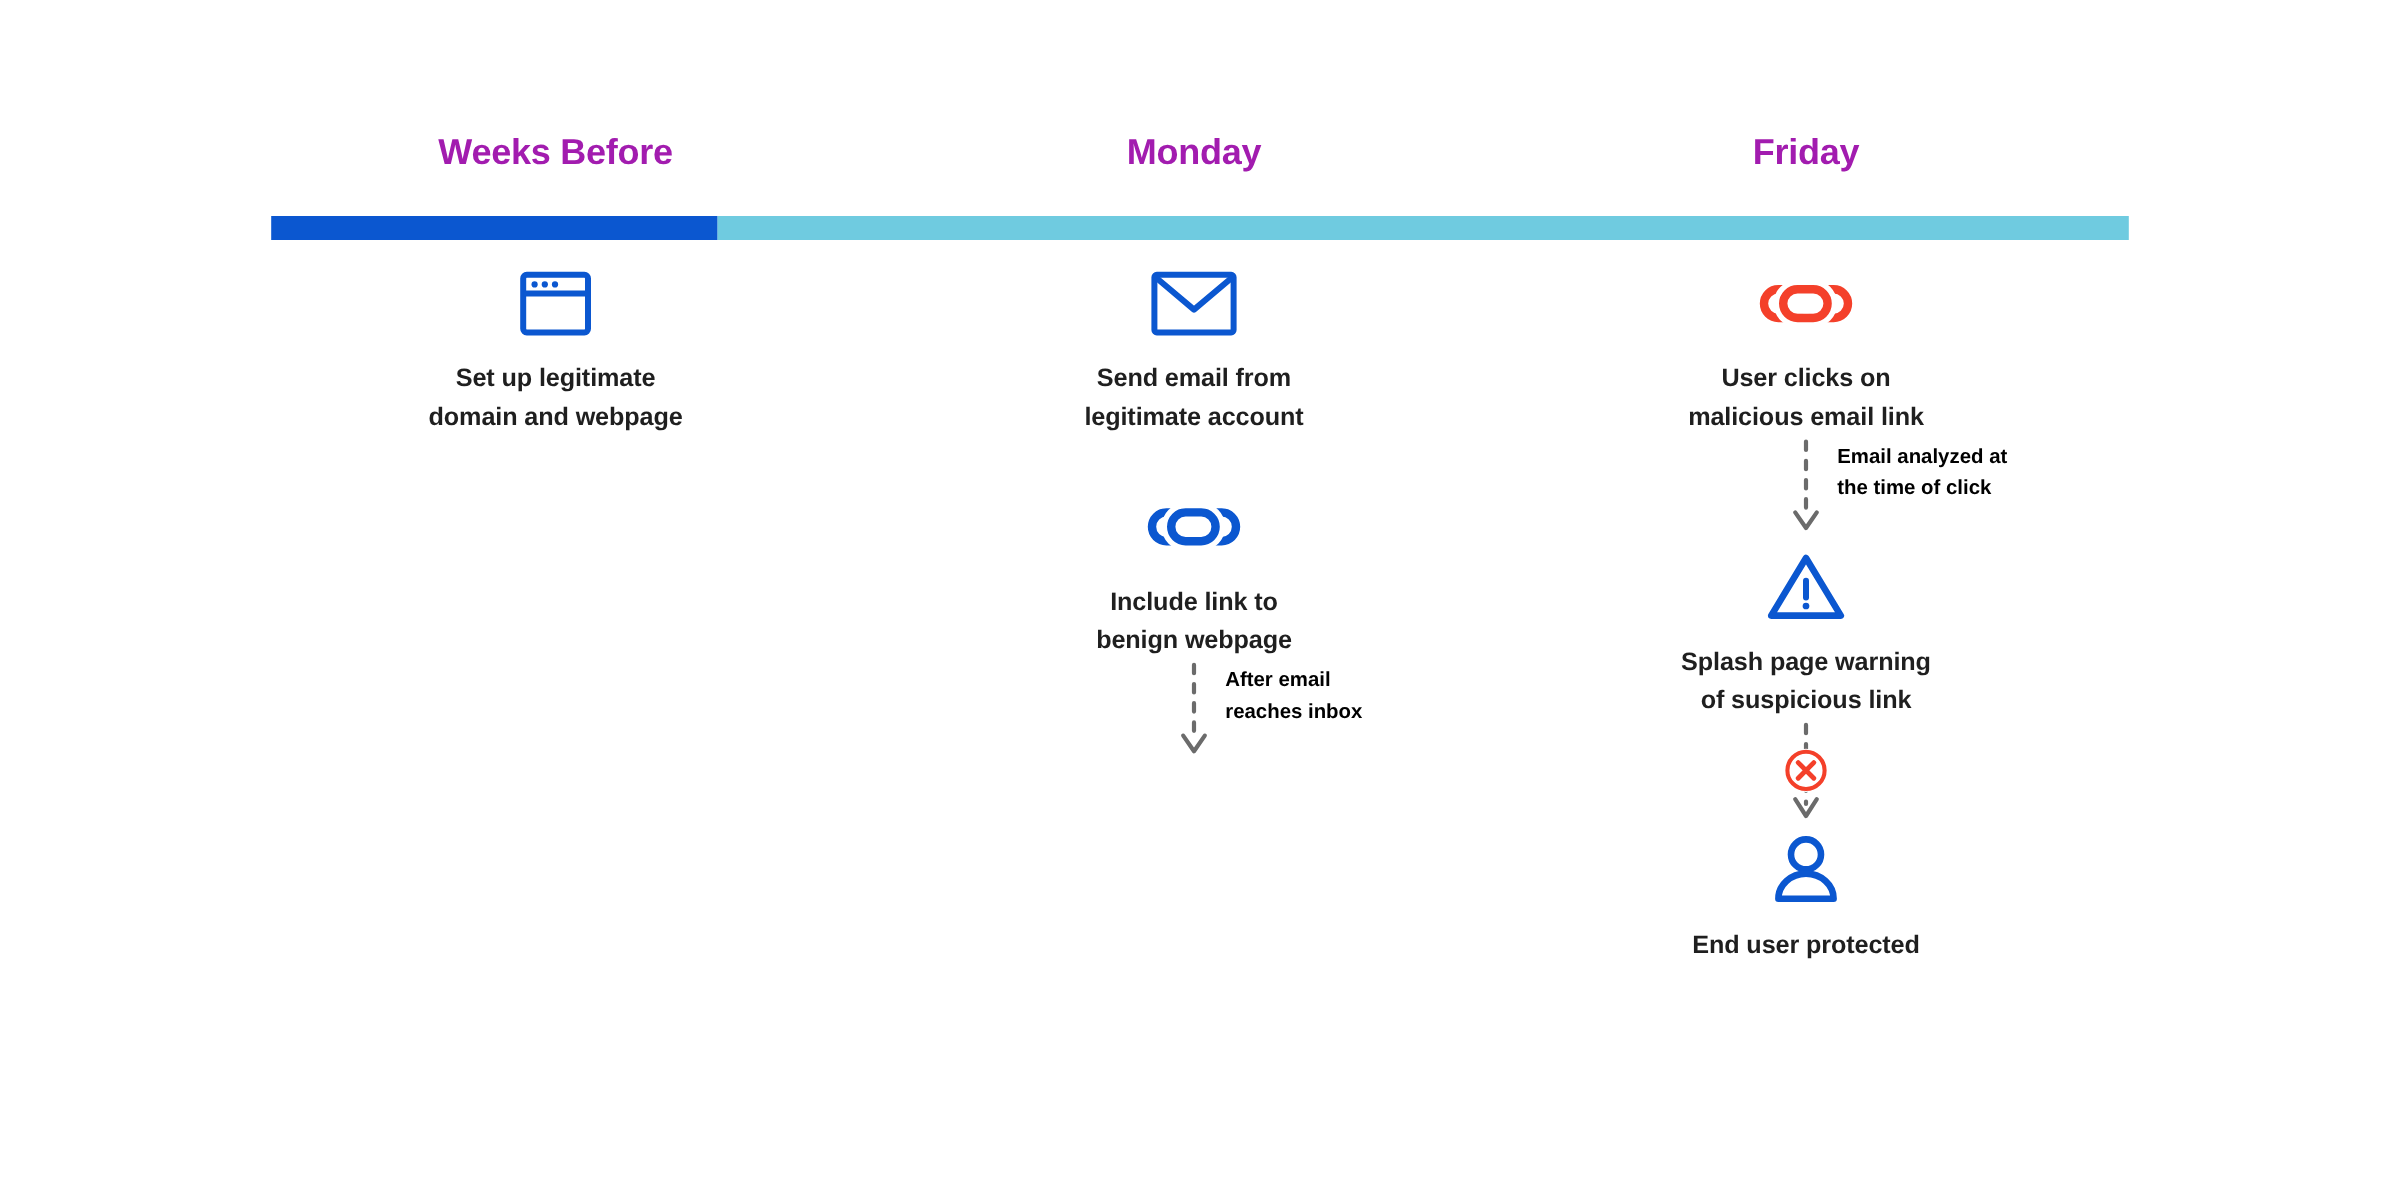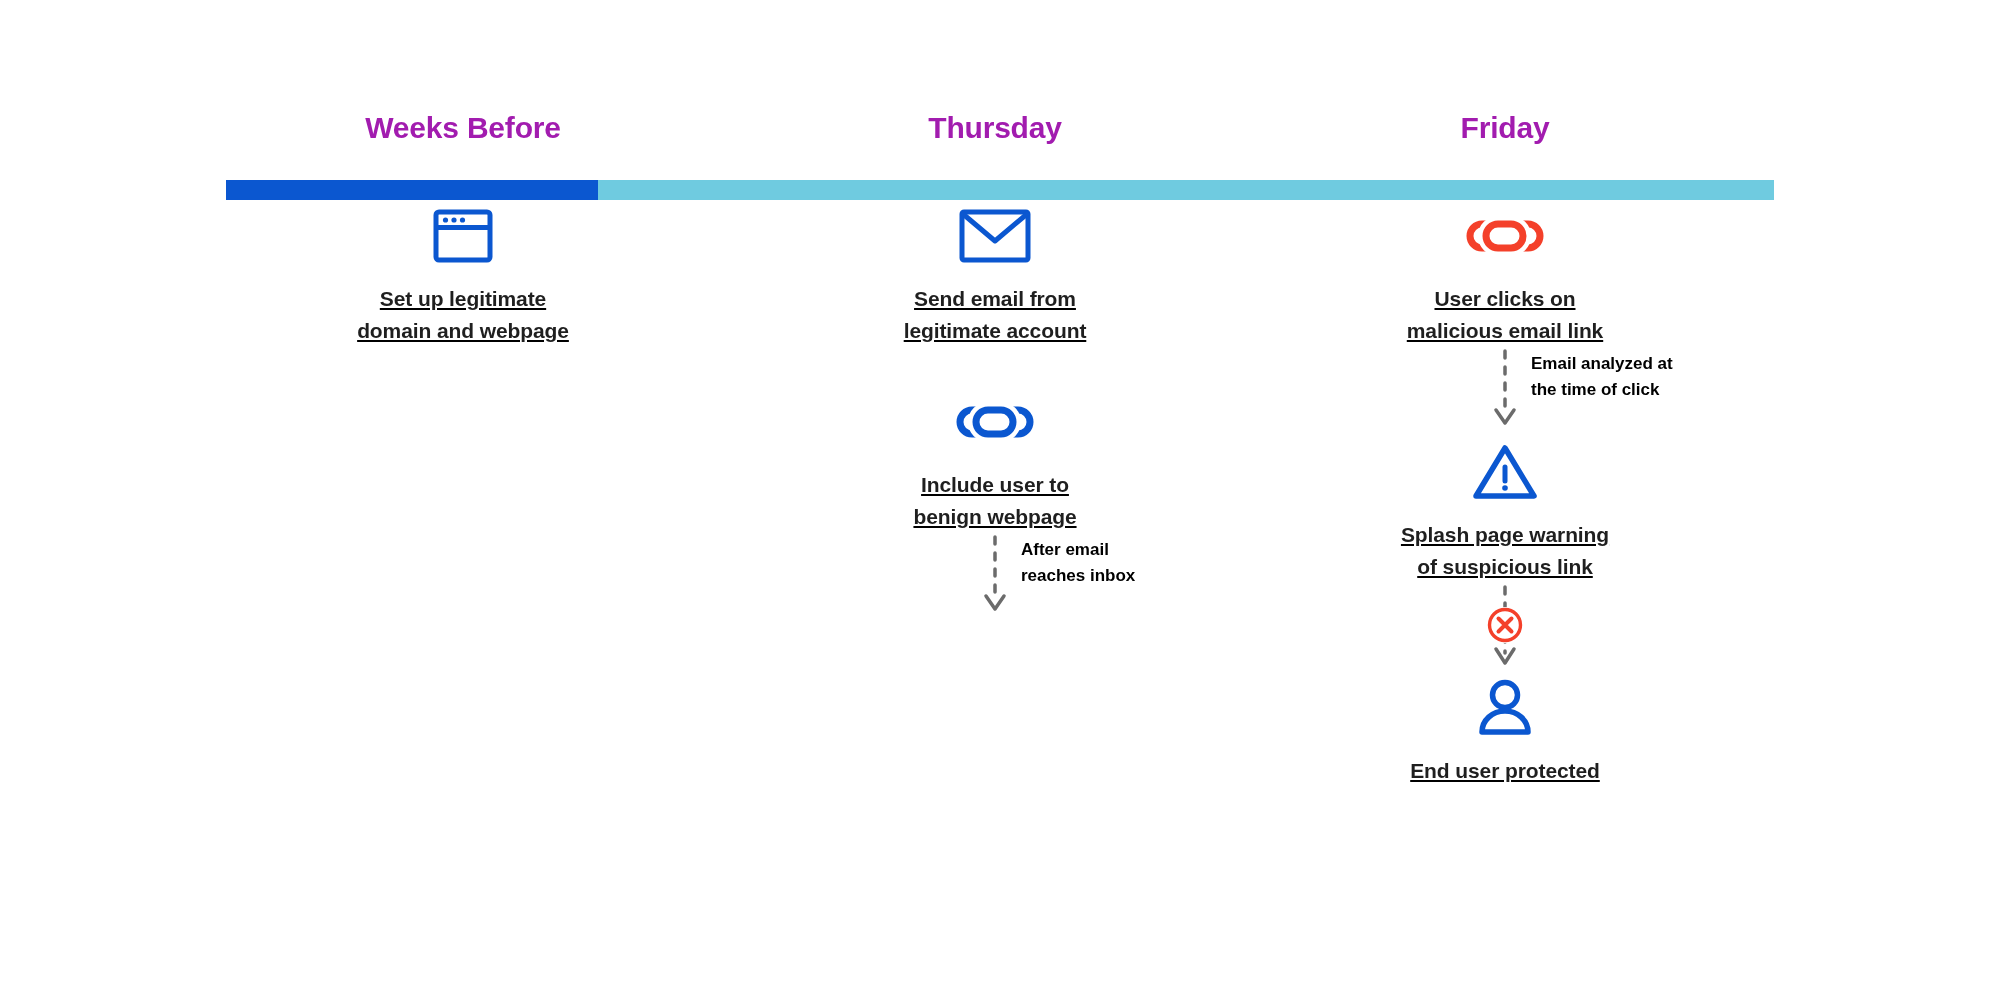--- a/index.html
+++ b/index.html
@@ -46,26 +46,25 @@
     left: 226px;
     width: 1548px;
     height: 20px;
     display: flex;
   }
   .bar-seg { height: 20px; }
 
   
   .column {
     position: absolute;
-    top: 205px;
+    top: 222px;
     width: 420px;
     display: flex;
     flex-direction: column;
     align-items: center;
-    text-decoration: underline;
   }
   .col-0 { left: 253px; }
   .col-1 { left: 785px; justify-content: flex-end; }
   .col-2 { left: 1295px; align-items: flex-end; }
 
   
   .node {
     display: flex;
     flex-direction: column;
     align-items: center;
@@ -122,21 +121,21 @@
   }
   .spacer-md { height: 44px; width: 100%; }
 </style>
 </head>
 <body>
 
 <div class="board">
 
   <div class="headers">
     <div class="col-header" style="left:253px; width:420px;">Weeks Before</div>
-    <div class="col-header" style="left:785px; width:420px;">Thursday</div>
+    <div class="col-header" style="left:785px; width:420px;">Monday</div>
     <div class="col-header" style="left:1295px; width:420px;">Friday</div>
   </div>
 
   <div class="timeline-bar">
     <div class="bar-seg" style="width:24%; background:#0B57D0;"></div>
     <div class="bar-seg" style="width:76%; background:#6FCBE0;"></div>
   </div>
 
   <div class="column col-0">
 
@@ -173,21 +172,21 @@
 
     <div class="node">
       <div class="node-icon">
         <svg width="86" height="56" viewBox="0 0 86 56" fill="none">
           <path d="M40 16 H20 a12 12 0 0 0 0 24 h20" stroke="#0B57D0" stroke-width="7" stroke-linecap="round" fill="none"></path>
           <path d="M46 16 H66 a12 12 0 0 1 0 24 H46" stroke="#0B57D0" stroke-width="7" stroke-linecap="round" fill="none"></path>
           <path d="M49 14 H36 a14 14 0 0 0 0 28 h13 a14 14 0 0 0 0 -28 z" stroke="#ffffff" stroke-width="12" fill="none"></path>
           <path d="M49 16 H36 a12 12 0 0 0 0 24 h13 a12 12 0 0 0 0 -24 z" stroke="#0B57D0" stroke-width="7" fill="none"></path>
         </svg>
       </div>
-      <div class="node-label">Include user to
+      <div class="node-label">Include link to
 benign webpage</div>
     </div>
 
     <div class="connector">
       <div class="connector-arrow">
         <svg width="26" height="86" viewBox="0 0 26 86" fill="none">
           <line x1="13" y1="4" x2="13" y2="66" stroke="#6b6b6b" stroke-width="3.5" stroke-dasharray="7 9" stroke-linecap="round"></line>
           <path d="M4 63 L13 76 L22 63" stroke="#6b6b6b" stroke-width="3.5" fill="none" stroke-linecap="round" stroke-linejoin="round"></path>
         </svg>
       </div>

